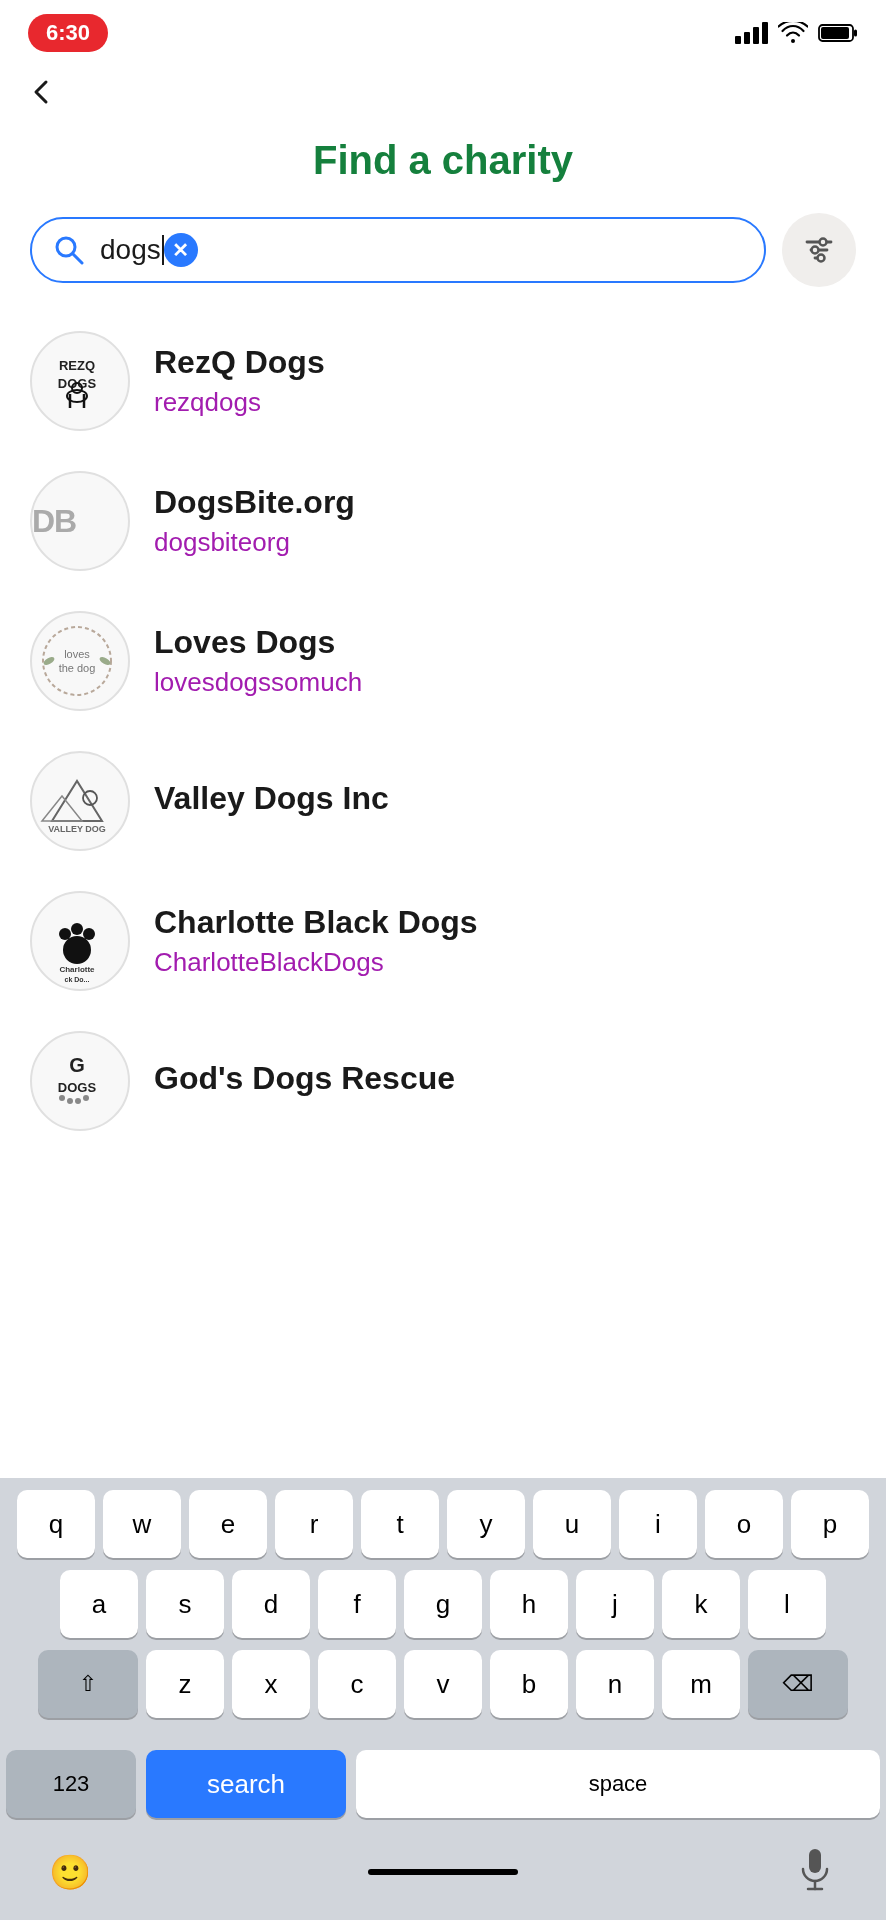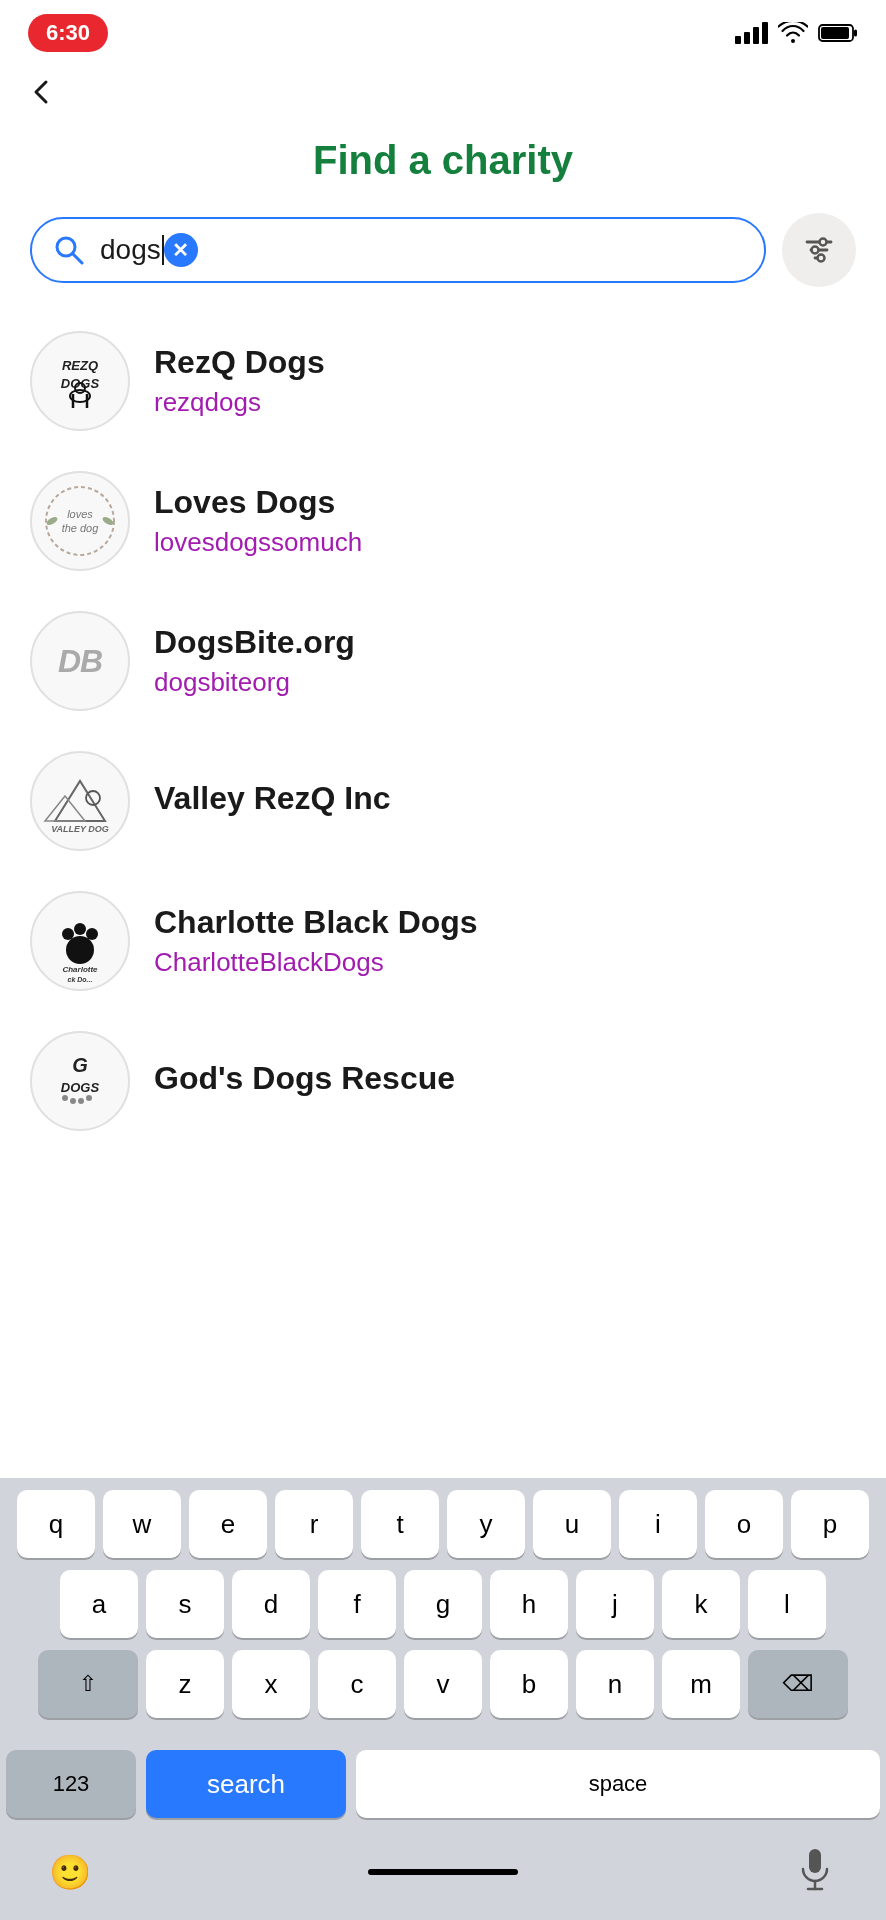--- a/index.html
+++ b/index.html
@@ -141,25 +141,23 @@
       cursor: pointer;
     }
 
     .charity-avatar {
       width: 100px;
       height: 100px;
       border-radius: 50%;
       border: 2px solid #e0e0e0;
       display: flex;
       align-items: center;
-      justify-content: center;
       overflow: hidden;
       flex-shrink: 0;
       background: #f8f8f8;
-      font-style: italic;
     }
 
     .charity-avatar-text {
       font-size: 30px;
       font-weight: 700;
       color: #888;
       letter-spacing: -1px;
     }
 
     .charity-info {
@@ -377,59 +375,59 @@
       </svg>
     </div>
     <div class="charity-info">
       <div class="charity-name">RezQ Dogs</div>
       <div class="charity-handle">rezqdogs</div>
     </div>
   </div>
 
   <div class="charity-item">
     <div class="charity-avatar">
+      <div class="charity-avatar-text avatar-db">DB</div>
+    </div>
+    <div class="charity-info">
+      <div class="charity-name">DogsBite.org</div>
+      <div class="charity-handle">dogsbiteorg</div>
+    </div>
+  </div>
+
+  <div class="charity-item">
+    <div class="charity-avatar">
       <svg width="90" height="90" viewBox="0 0 90 90">
 
         <circle cx="45" cy="45" r="34" fill="none" stroke="#b8a89a" stroke-width="2" stroke-dasharray="4 3"></circle>
         <text x="45" y="42" text-anchor="middle" font-size="11" fill="#777" font-family="Arial">loves</text>
         <text x="45" y="56" text-anchor="middle" font-size="11" fill="#777" font-family="Arial">the dog</text>
 
         <ellipse cx="17" cy="45" rx="6" ry="3" fill="#9aab8a" transform="rotate(-30 17 45)"></ellipse>
         <ellipse cx="73" cy="45" rx="6" ry="3" fill="#9aab8a" transform="rotate(30 73 45)"></ellipse>
       </svg>
     </div>
     <div class="charity-info">
       <div class="charity-name">Loves Dogs</div>
       <div class="charity-handle">lovesdogssomuch</div>
     </div>
   </div>
 
   <div class="charity-item">
     <div class="charity-avatar">
-      <div class="charity-avatar-text avatar-db">DB</div>
-    </div>
-    <div class="charity-info">
-      <div class="charity-name">DogsBite.org</div>
-      <div class="charity-handle">dogsbiteorg</div>
-    </div>
-  </div>
-
-  <div class="charity-item">
-    <div class="charity-avatar">
       <svg width="90" height="90" viewBox="0 0 90 90">
 
         <polygon points="20,65 45,25 70,65" fill="none" stroke="#666" stroke-width="2"></polygon>
         <polygon points="10,65 30,40 50,65" fill="none" stroke="#888" stroke-width="1.5"></polygon>
 
         <circle cx="58" cy="42" r="7" fill="none" stroke="#555" stroke-width="1.8"></circle>
         <text x="45" y="76" text-anchor="middle" font-size="9" font-weight="700" fill="#666" font-family="Arial">VALLEY DOG</text>
       </svg>
     </div>
     <div class="charity-info">
-      <div class="charity-name">Valley RezQ Inc</div>
+      <div class="charity-name">Valley Dogs Inc</div>
     </div>
   </div>
 
   <div class="charity-item">
     <div class="charity-avatar">
       <svg width="90" height="90" viewBox="0 0 90 90">
 
         <circle cx="45" cy="54" r="14" fill="#111"></circle>
         <circle cx="33" cy="38" r="6" fill="#111"></circle>
         <circle cx="45" cy="33" r="6" fill="#111"></circle>

